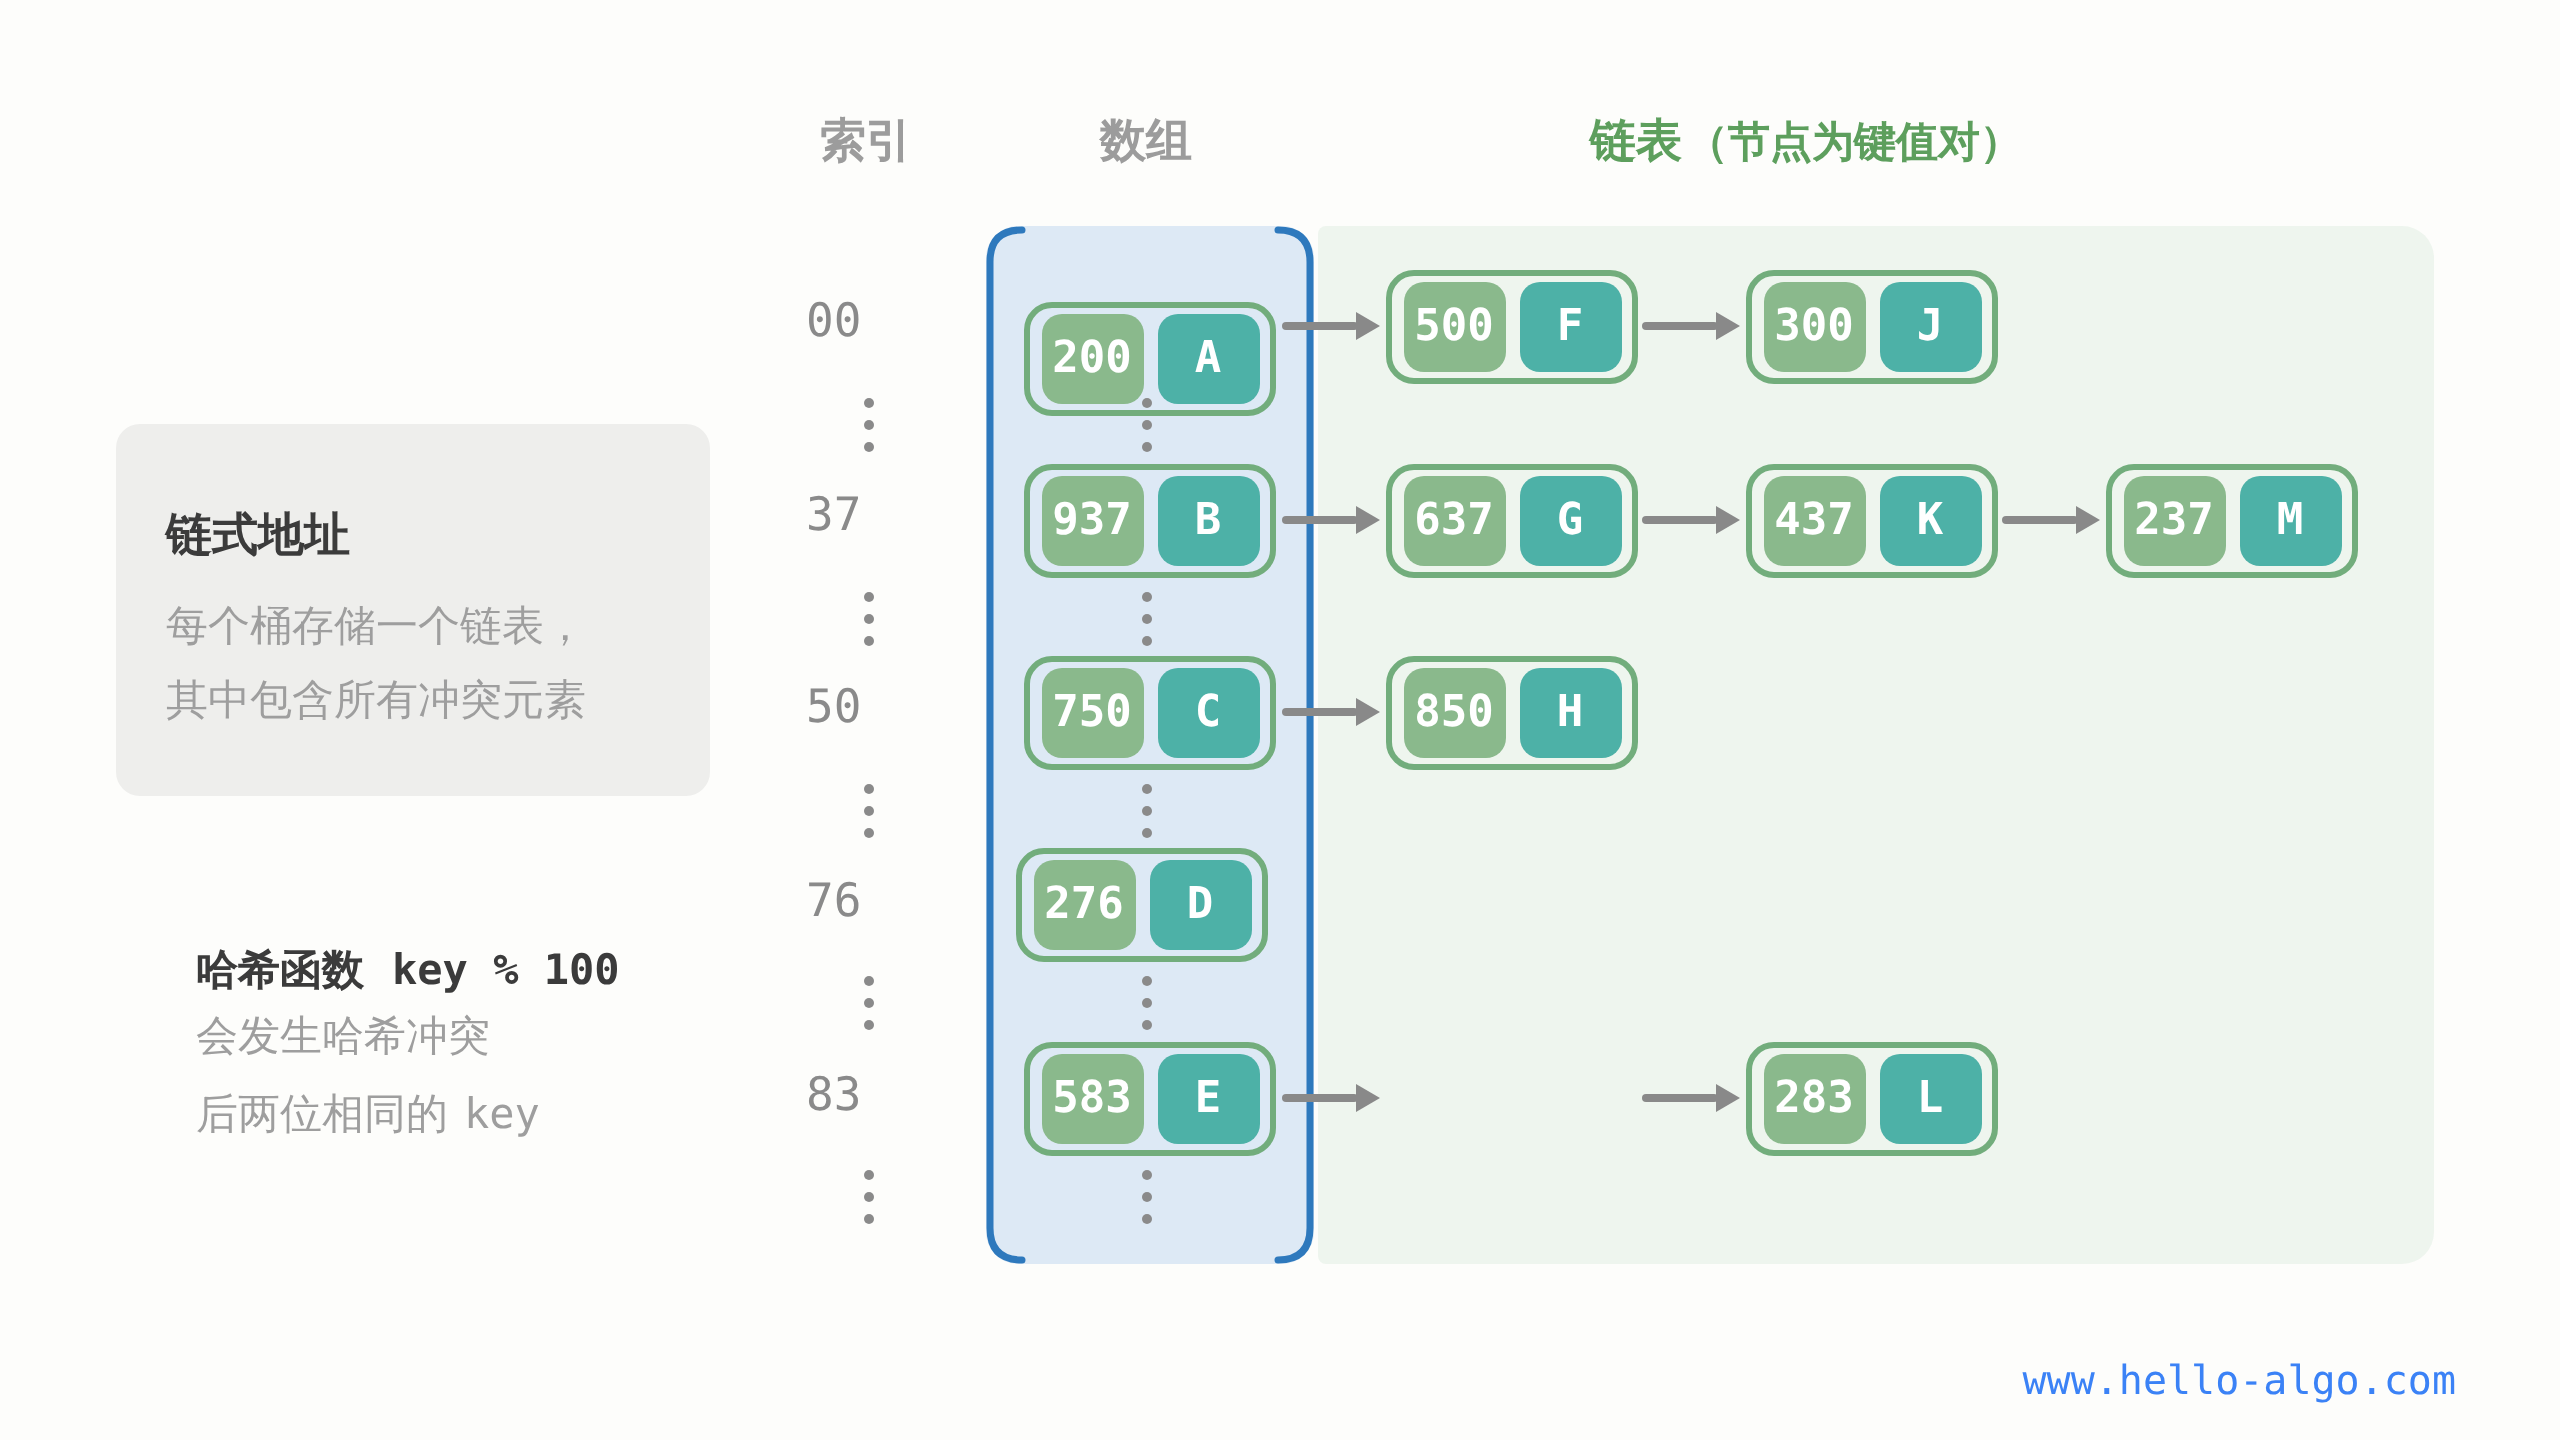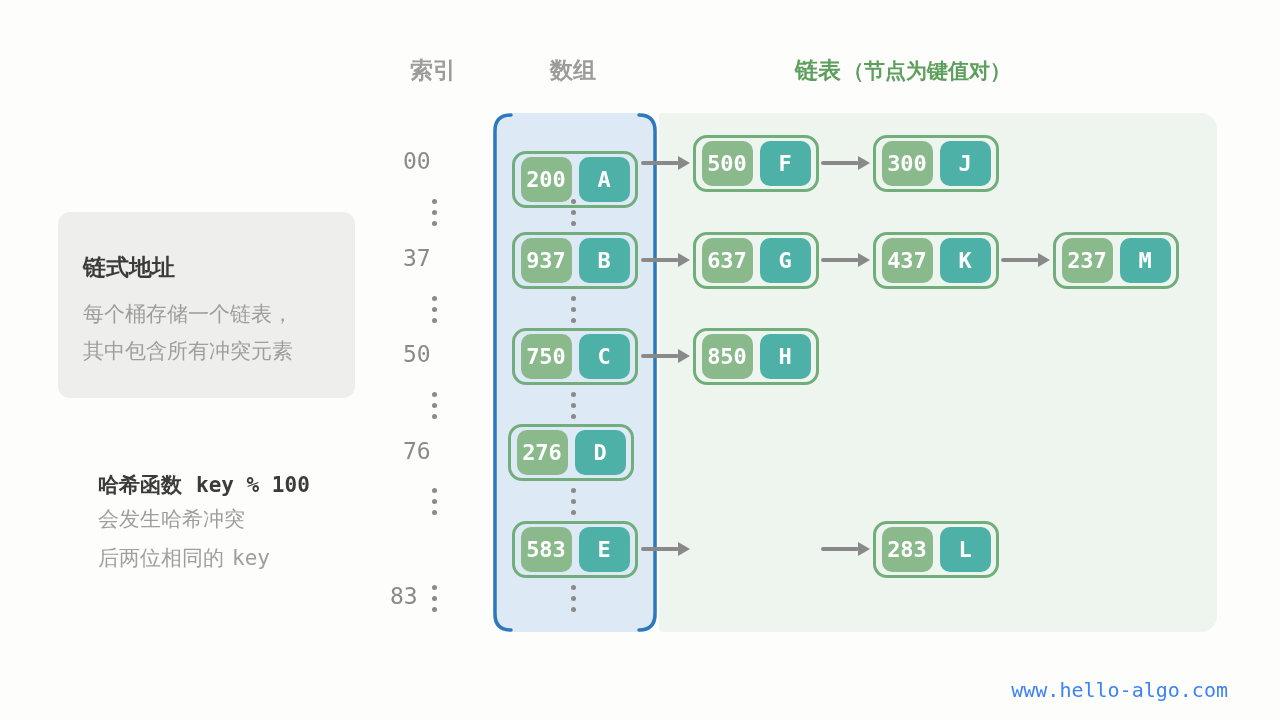--- a/index.html
+++ b/index.html
@@ -95,21 +95,21 @@
       <path d="M146 2 Q162 2 162 18 L162 501 Q162 517 146 517" fill="none" stroke="#2e79bd" stroke-width="3.5" stroke-linecap="round"></path>
     </svg>
   </div>
 
   <div class="list-region"></div>
 
   <div class="idx" style="left:403px;top:148px;">00</div>
   <div class="idx" style="left:403px;top:245px;">37</div>
   <div class="idx" style="left:403px;top:341px;">50</div>
   <div class="idx" style="left:403px;top:438px;">76</div>
-  <div class="idx" style="left:390px;top:535px;margin-top:48px;">83</div>
+  <div class="idx" style="left:403px;top:535px;">83</div>
 
   <div class="dots" style="left:432px;top:199px;">
       <i></i>
       <i></i>
       <i></i>
     </div>
   <div class="dots" style="left:432px;top:296px;">
       <i></i>
       <i></i>
       <i></i>

